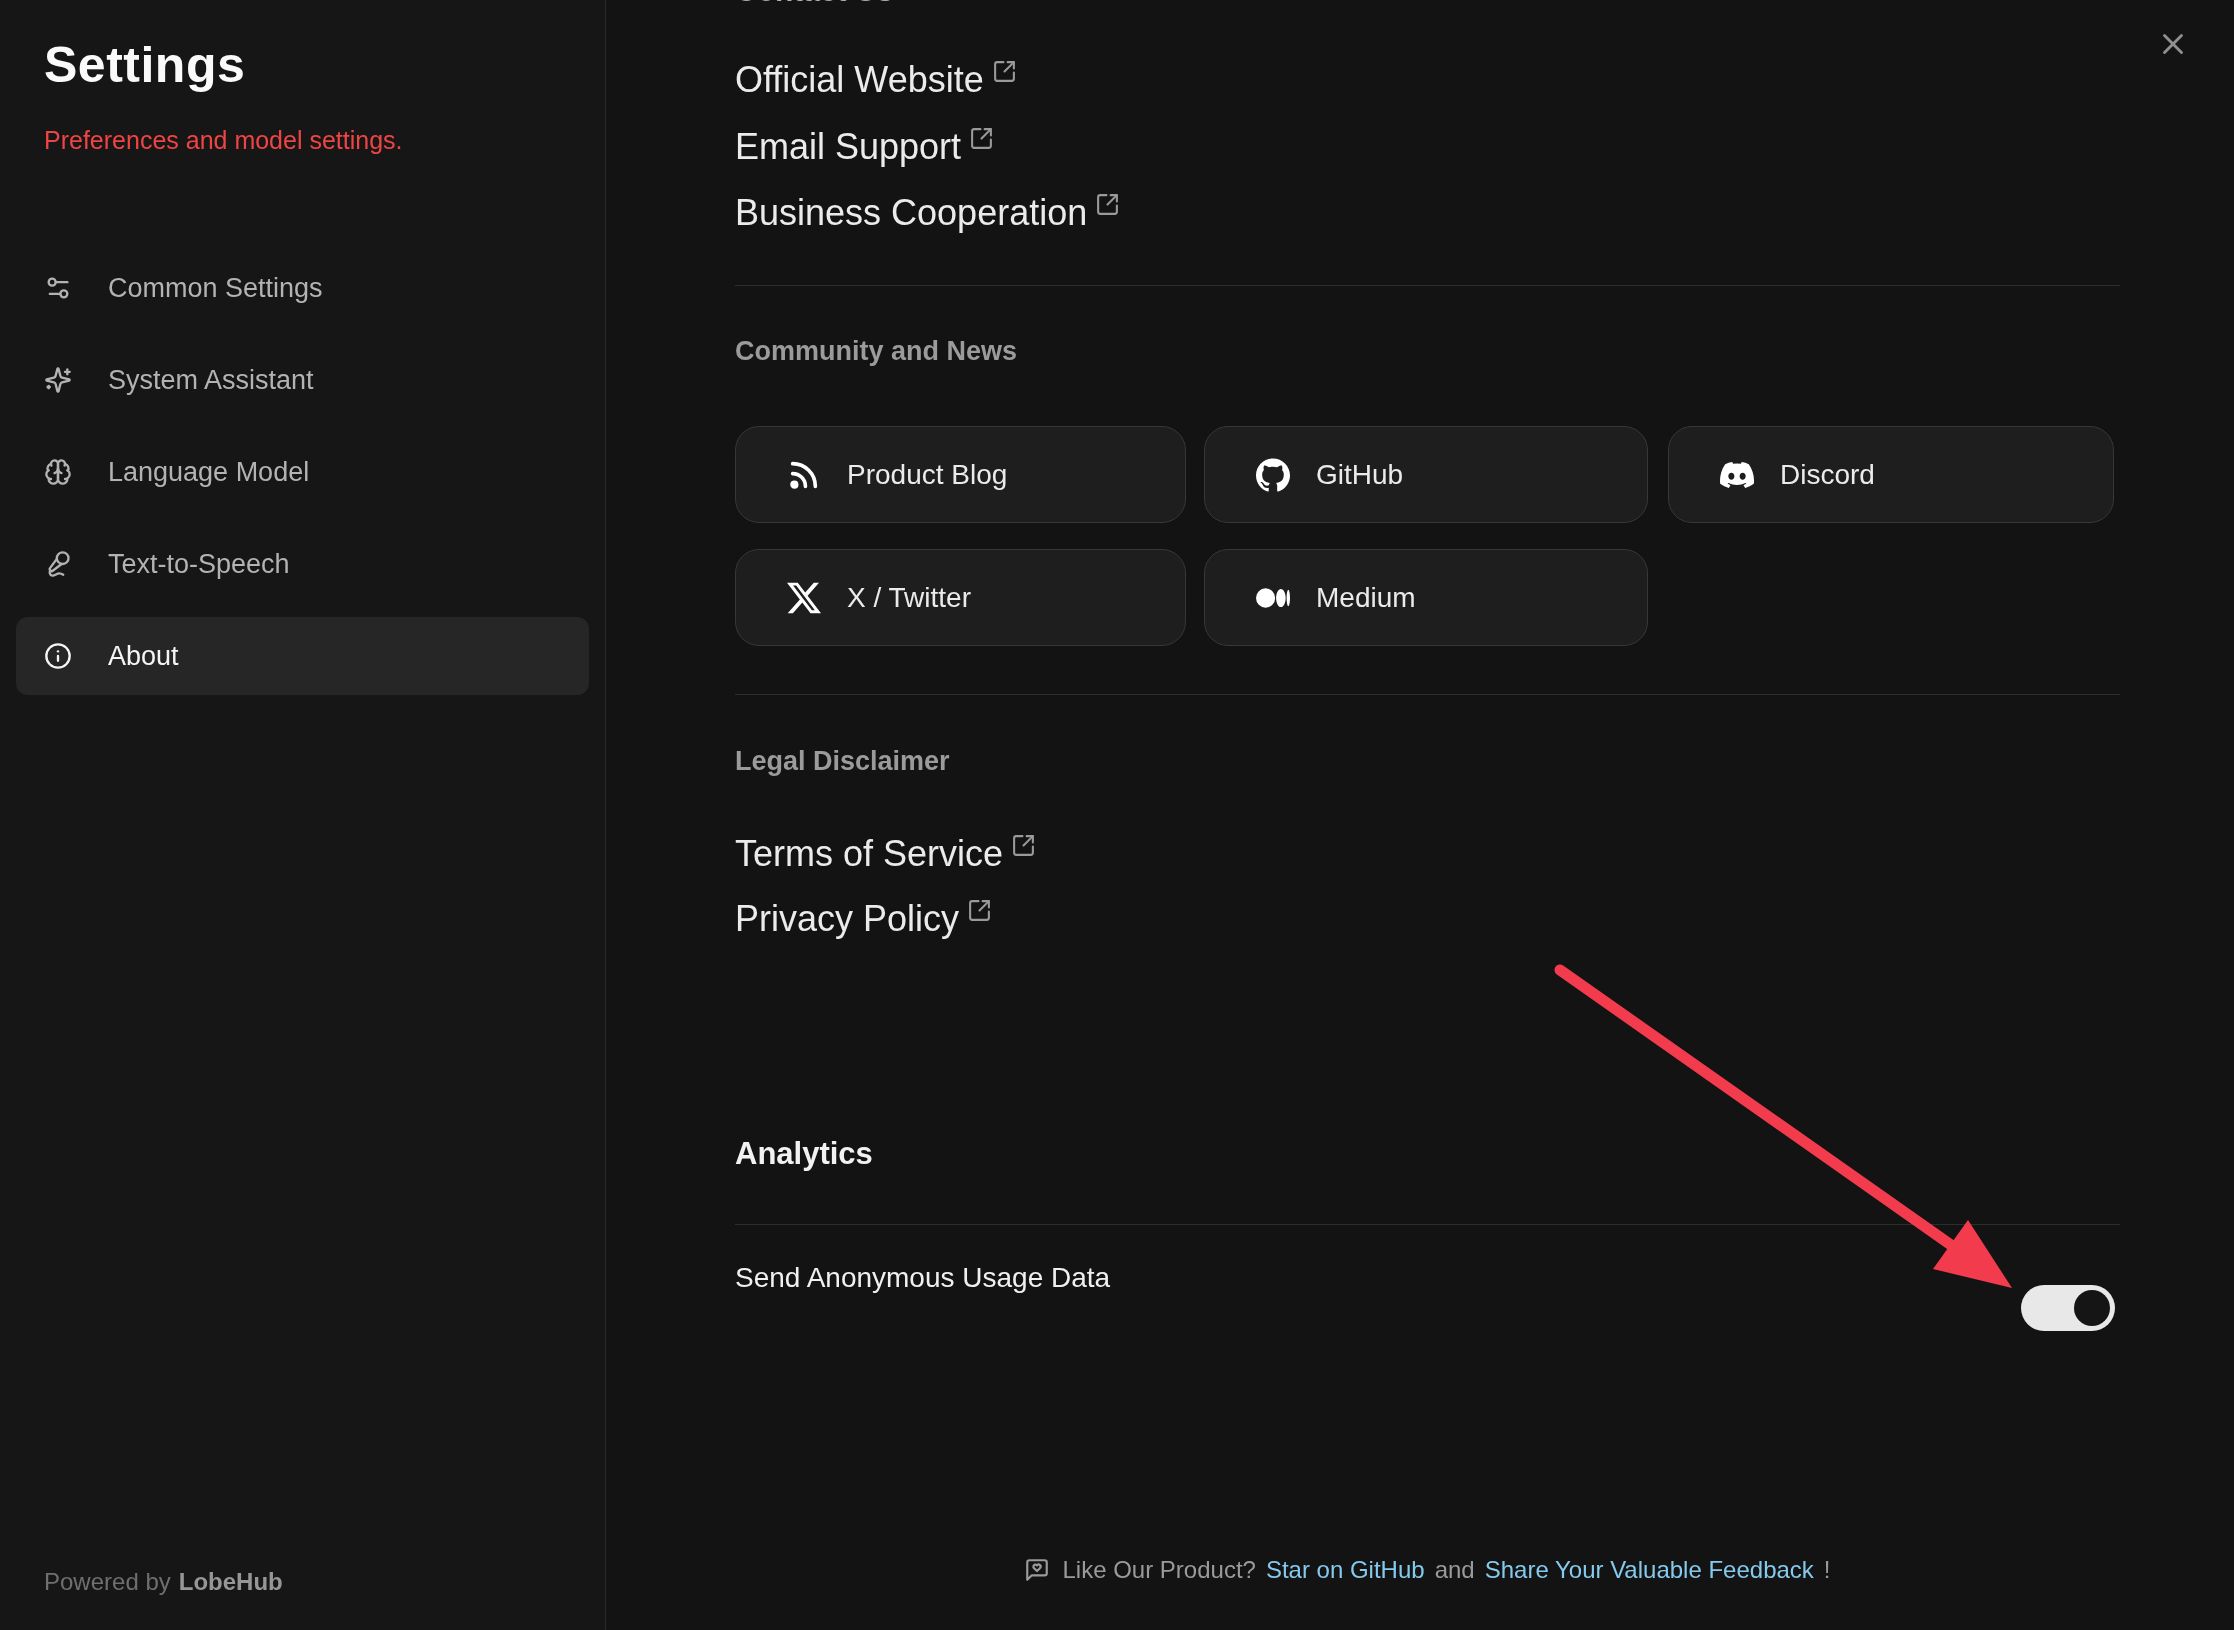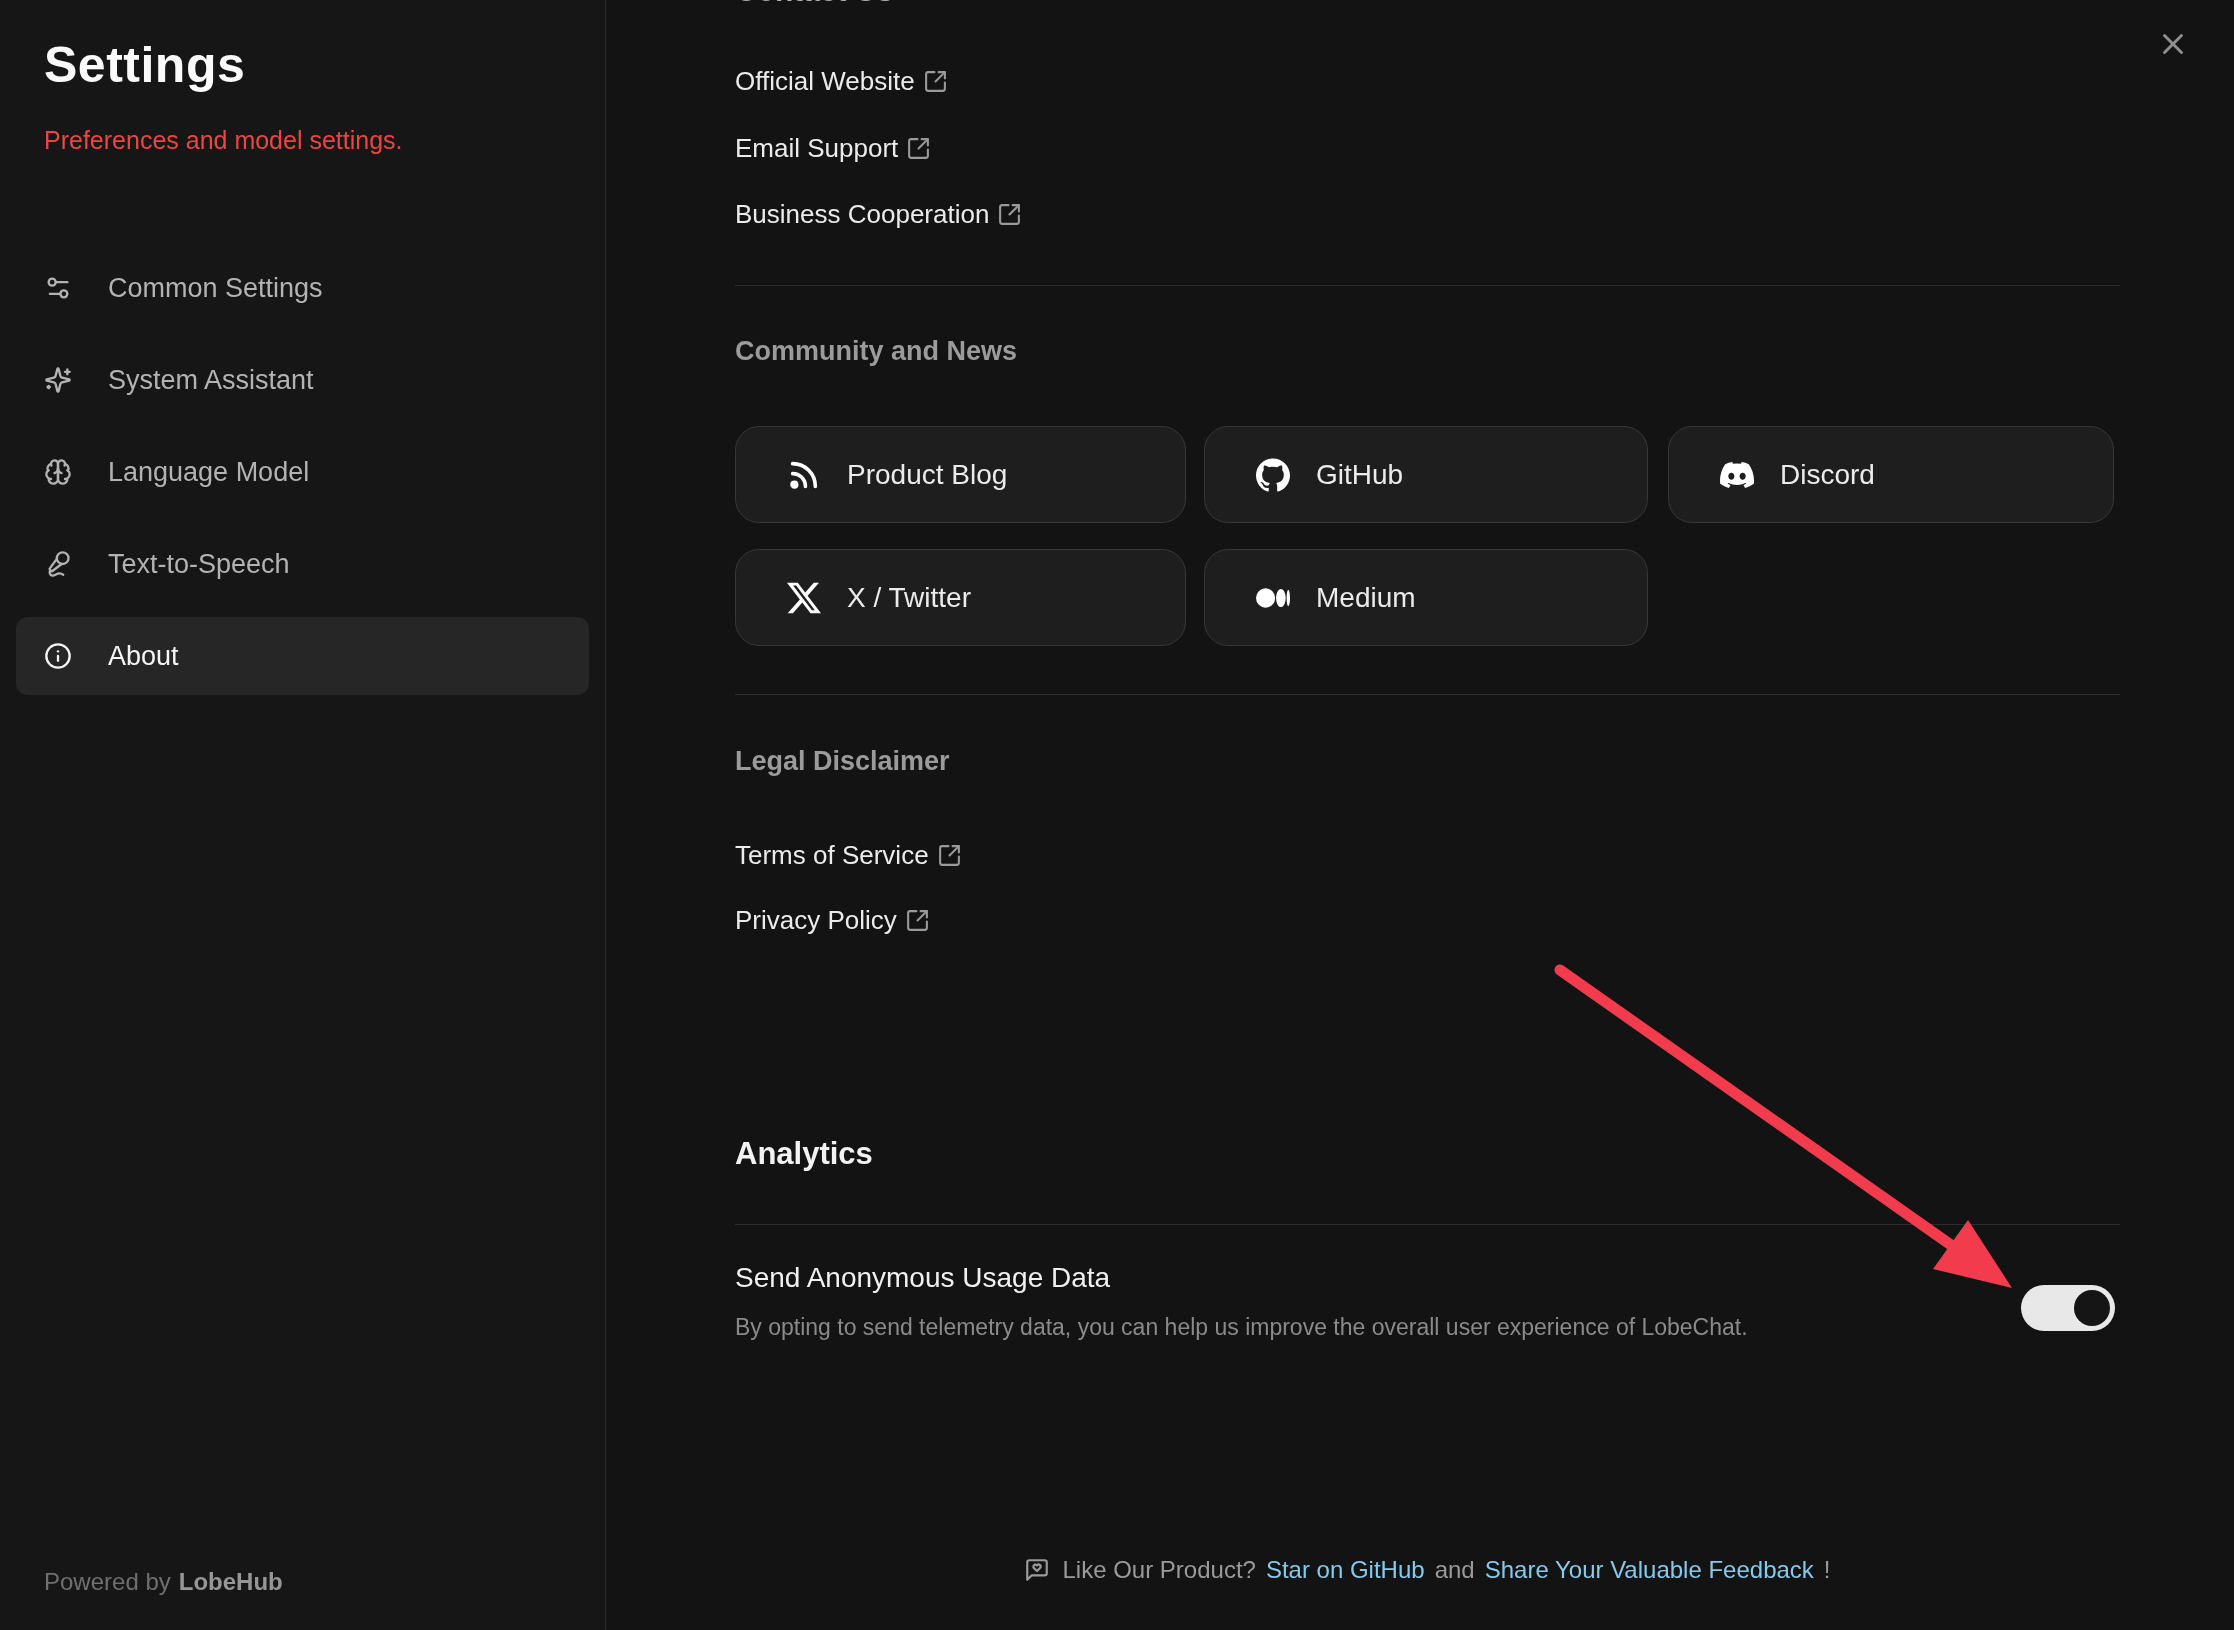--- a/index.html
+++ b/index.html
@@ -17,21 +17,21 @@
   .nav-item.active{background:#262626;color:#f5f5f5;}
   .nav-icon{width:28px;height:28px;flex:0 0 auto;}
   .nav-icon svg{width:28px;height:28px;}
   .nav-label{font-size:27px;}
   .sb-powered{position:absolute;left:44px;bottom:34px;font-size:24px;color:#6f6f6f;}
   .sb-powered b{color:#969696;font-weight:bold;margin-left:8px;}
   
   #main{position:absolute;left:606px;top:0;right:0;bottom:0;}
   .abs{position:absolute;}
   .cut-heading{left:129px;top:-26px;font-size:30px;font-weight:bold;color:#b0b0b0;}
-  .link-row{display:flex;align-items:center;gap:8px;height:44px;color:#ebebeb;font-size:26px;cursor:pointer;}
+  .link-row{display:flex;gap:8px;height:44px;color:#ebebeb;font-size:36px;cursor:pointer;}
   .ext-icon{width:25px;height:25px;color:#9a9a9a;}
   .ext-icon svg{width:25px;height:25px;}
   .divider{height:1px;background:#2d2d2d;width:1385px;left:129px;}
   .section-h{font-size:27px;font-weight:bold;color:#9b9b9b;}
   .section-h.bright{font-size:31px;color:#f2f2f2;}
   .comm-btn{height:97px;border-radius:24px;background:#1e1e1e;border:1px solid #373737;
             box-sizing:border-box;display:flex;align-items:center;gap:26px;padding:0 0 0 51px;
             color:#ebebeb;font-size:28px;cursor:pointer;}
   .comm-icon{width:34px;height:34px;color:#fff;}
   .comm-icon svg{width:34px;height:34px;}
@@ -231,21 +231,20 @@
             <path d="m21 3-9 9"></path>
             <path d="M15 3h6v6"></path>
           </svg>
       </span>
     </div>
 
     <div class="abs section-h bright" style="left:129px;top:1136px;">Analytics</div>
     <div class="abs divider" style="top:1224px;"></div>
 
     <div class="abs setting-label" style="left:129px;top:1262px;">Send Anonymous Usage Data</div>
-    <div class="abs setting-desc" style="left:129px;top:1314px;">By opting to send telemetry data, you can help us improve the overall user experience of LobeChat.</div>
 
     <div class="abs toggle" style="left:1415px;top:1285px;">
       <div class="knob"></div>
     </div>
 
     <div class="abs main-footer">
       <span class="footer-icon">
         <svg viewBox="0 0 24 24" fill="none" stroke="currentColor" stroke-width="2" stroke-linecap="round" stroke-linejoin="round">
             <path d="M21 15a2 2 0 0 1-2 2H7l-4 4V5a2 2 0 0 1 2-2h14a2 2 0 0 1 2 2z"></path>
             <path d="M14.8 7.5a1.84 1.84 0 0 0-2.6 0l-.2.3-.3-.3a1.84 1.84 0 1 0-2.4 2.8L12 13l2.7-2.7c.9-.9.8-2.1.1-2.8"></path>

